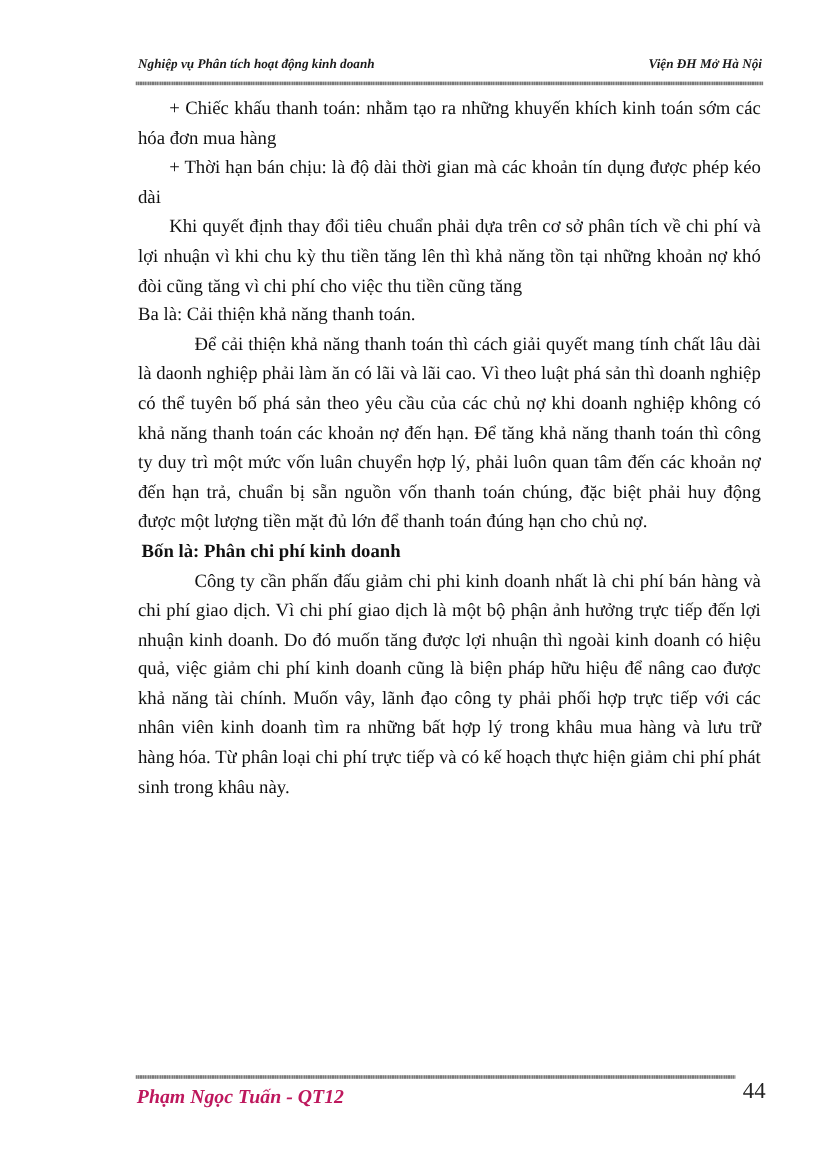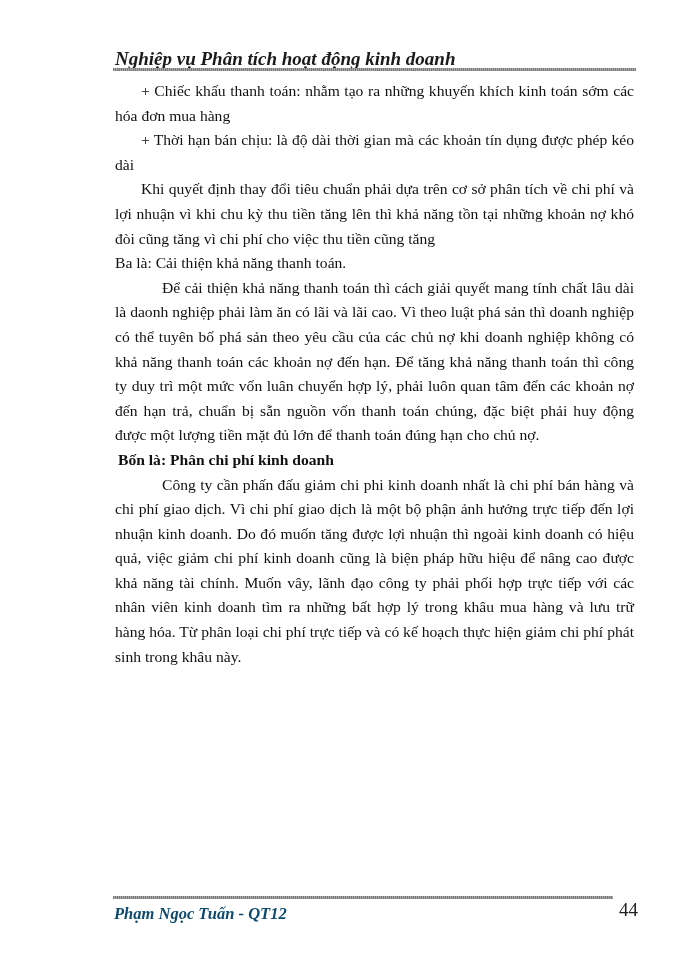--- a/index.html
+++ b/index.html
@@ -2,47 +2,48 @@
 <html><head>
 <meta charset="utf-8">
 <style>
   html, body { margin: 0; padding: 0; background: #ffffff; }
   body { width: 700px; height: 960px; position: relative; overflow: hidden;
          font-family: "Liberation Serif", "DejaVu Serif", serif; color: #111; }
   .page { position: absolute; left: 0; top: 0; width: 700px; height: 960px; }
 
   .header { position: absolute; left: 115px; top: 48px; width: 520px; height: 20px;
             font-family: "Liberation Serif", serif; font-style: italic; font-weight: bold;
-            font-size: 19px; color: #1a1a1a; }
+            font-size: 11px; color: #1a1a1a; }
   .header .left { position: absolute; left: 0; top: 0; white-space: nowrap; }
   .header .right { position: absolute; right: 0; top: 0; white-space: nowrap; }
   .header-rule { position: absolute; left: 113px; top: 68px; width: 523px; height: 3px;
                  background: repeating-linear-gradient(90deg, #7a7a7a 0 1px, #a8a8a8 1px 2px); }
 
   .body { position: absolute; left: 115px; top: 79px; width: 519px;
           font-size: 15.6px; line-height: 24.6px; }
   .body p { margin: 0; text-align: justify; text-align-last: left; }
   .body p.i1 { text-indent: 26px; }
   .body p.i2 { text-indent: 47px; }
   .body p.h { font-weight: normal; }
   .body p.h1 { font-weight: bold; text-indent: 3px; }
 
   .footer-rule { position: absolute; left: 113px; top: 896px; width: 500px; height: 3px;
                  background: repeating-linear-gradient(90deg, #7a7a7a 0 1px, #a8a8a8 1px 2px); }
   .footer-left { position: absolute; left: 114px; top: 904px; font-style: italic; font-weight: bold;
-                 font-size: 16.5px; color: #0c4a6e; white-space: nowrap; }
+                 font-size: 16.5px; color: #be185d; white-space: nowrap; }
   .footer-right { position: absolute; left: 619px; top: 899px; font-size: 19px; color: #222; }
 </style>
 </head>
 <body>
 
 <div class="page">
 
   <div class="header">
     <span class="left">Nghiệp vụ Phân tích hoạt động kinh doanh</span>
+    <span class="right">Viện ĐH Mở Hà Nội</span>
   </div>
   <div class="header-rule"></div>
 
   <div class="body">
     <p class="i1">+ Chiếc khấu thanh toán: nhằm tạo ra những khuyến khích kinh toán sớm các hóa đơn mua hàng</p>
     <p class="i1">+ Thời hạn bán chịu: là độ dài thời gian mà các khoản tín dụng được phép kéo dài</p>
     <p class="i1">Khi quyết định thay đổi tiêu chuẩn phải dựa trên cơ sở phân tích về chi phí và lợi nhuận vì khi chu kỳ thu tiền tăng lên thì khả năng tồn tại những khoản nợ khó đòi cũng tăng vì chi phí cho việc thu tiền cũng tăng</p>
     <p class="h">Ba là: Cải thiện khả năng thanh toán.</p>
     <p class="i2">Để cải thiện khả năng thanh toán thì cách giải quyết mang tính chất lâu dài là daonh nghiệp phải làm ăn có lãi và lãi cao. Vì theo luật phá sản thì doanh nghiệp có thể tuyên bố phá sản theo yêu cầu của các chủ nợ khi doanh nghiệp không có khả năng thanh toán các khoản nợ đến hạn. Để tăng khả năng thanh toán thì công ty duy trì một mức vốn luân chuyển hợp lý, phải luôn quan tâm đến các khoản nợ đến hạn trả, chuẩn bị sẵn nguồn vốn thanh toán chúng, đặc biệt phải huy động được một lượng tiền mặt đủ lớn để thanh toán đúng hạn cho chủ nợ.</p>
     <p class="h1">Bốn là: Phân chi phí kinh doanh</p>

